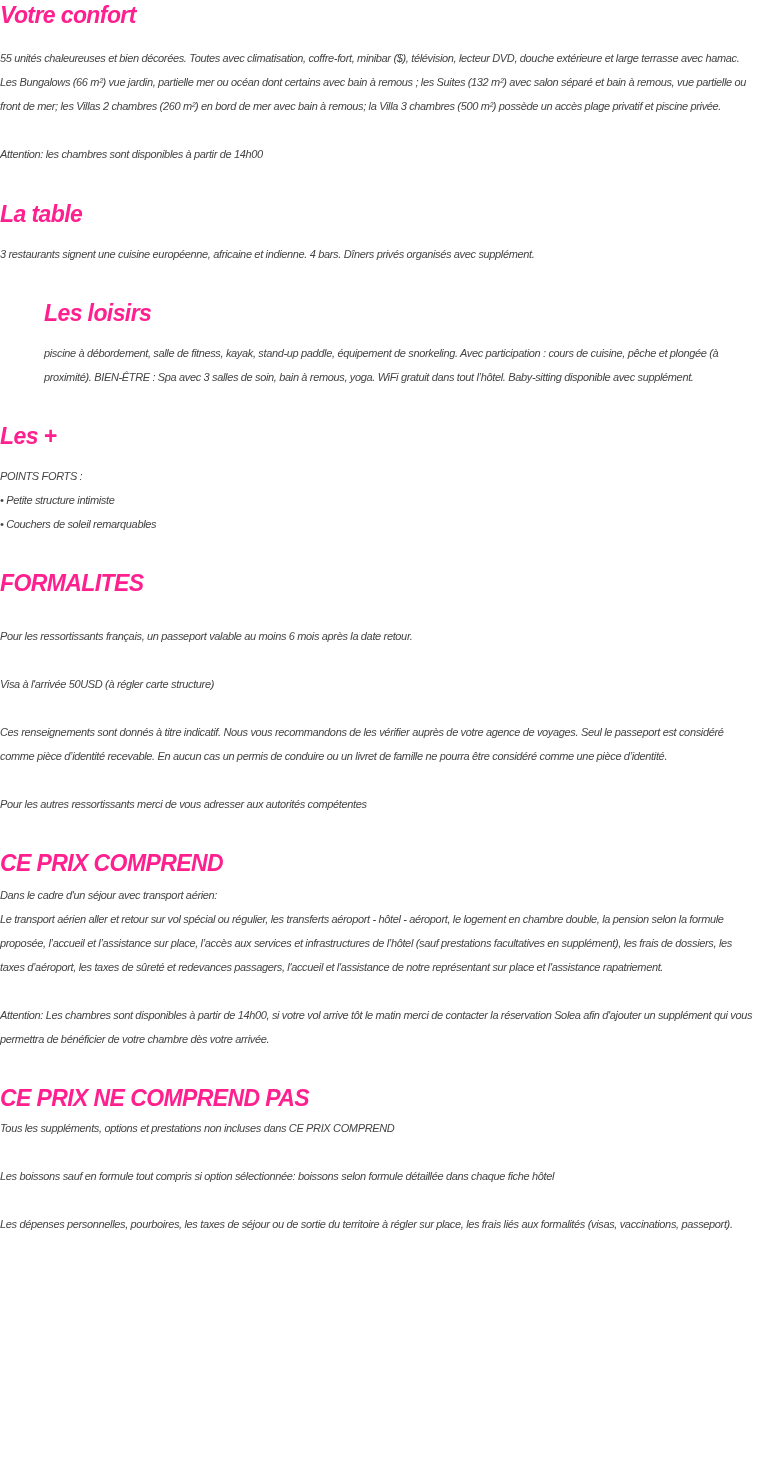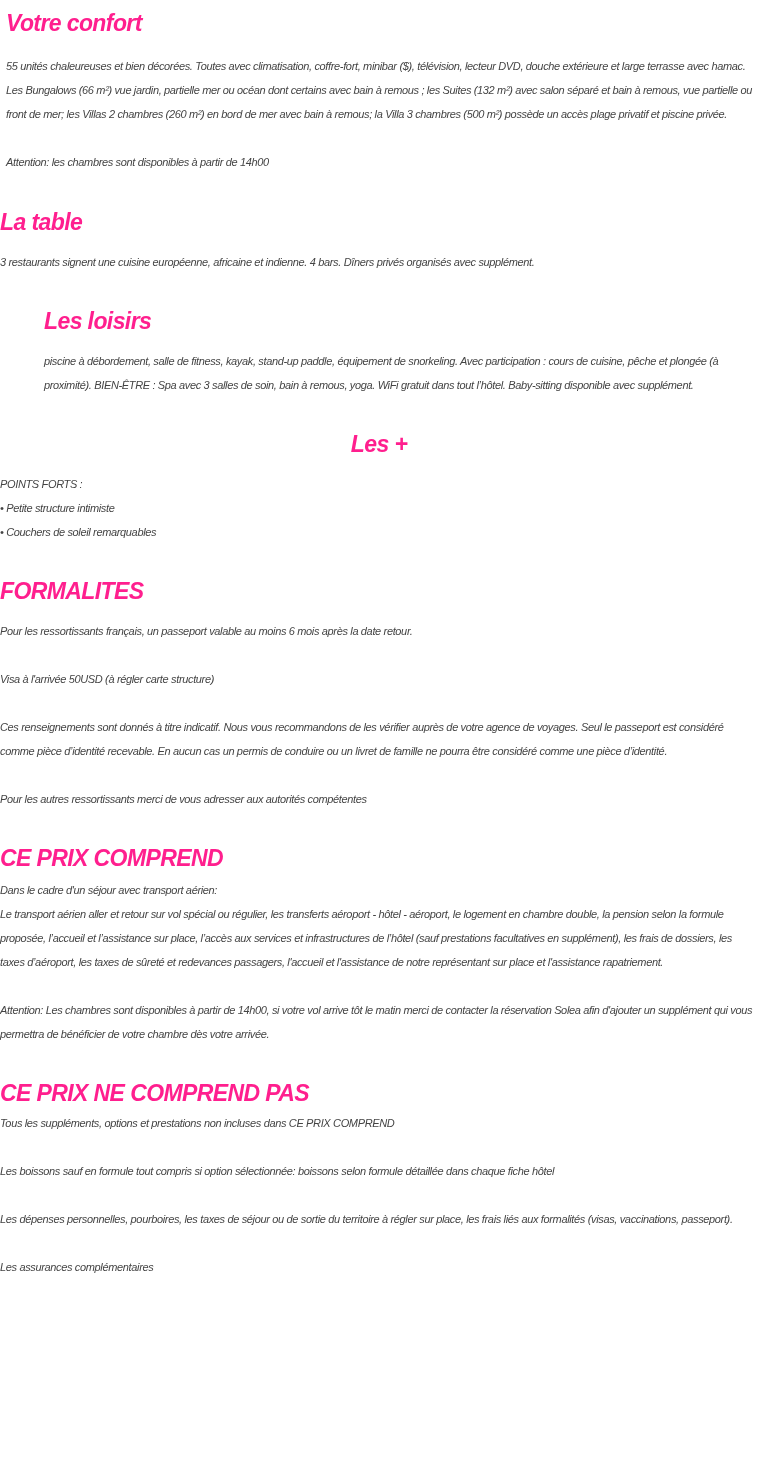--- a/index.html
+++ b/index.html
@@ -12,30 +12,30 @@
     font-size: 23px; letter-spacing: -0.6px;
     color: #ff1f8e; line-height: 30px;
   }
   p {
     margin: 0; padding: 0;
     font-size: 11px; line-height: 24px; letter-spacing: -0.35px;
     white-space: normal;
   }
   .gap { height: 24px; }
   .sec { }
-  #s1 { padding-top: 8px; margin-left: 6px; }
+  #s1 { padding-top: 0px; }
   #s1 h2 { margin-bottom: 16px; }
   #s2 { padding-top: 33px; }
   #s2 h2 { margin-bottom: 13px; }
   #s3 { padding-top: 32px; margin-left: 44px; }
   #s3 h2 { margin-bottom: 13px; }
   #s4 { padding-top: 32px; }
-  #s4 h2 { margin-bottom: 13px; text-align: center; }
+  #s4 h2 { margin-bottom: 13px; }
   #s5 { padding-top: 32px; }
-  #s5 h2 { margin-bottom: 13px; }
+  #s5 h2 { margin-bottom: 26px; }
   #s6 { padding-top: 32px; }
   #s6 h2 { margin-bottom: 5px; }
   #s7 { padding-top: 32px; }
   #s7 h2 { margin-bottom: 3px; }
 </style>
 </head>
 <body>
 
 <div class="page">
 
@@ -83,16 +83,15 @@
   </section>
 
   <section class="sec" id="s7">
     <h2>CE PRIX NE COMPREND PAS</h2>
     <p>Tous les suppléments, options et prestations non incluses dans CE PRIX COMPREND</p>
     <div class="gap"></div>
     <p>Les boissons sauf en formule tout compris si option sélectionnée: boissons selon formule détaillée dans chaque fiche hôtel</p>
     <div class="gap"></div>
     <p>Les dépenses personnelles, pourboires, les taxes de séjour ou de sortie du territoire à régler sur place, les frais liés aux formalités (visas, vaccinations, passeport).</p>
     <div class="gap"></div>
-    <p>Les assurances complémentaires</p>
   </section>
 
 </div>
 
 </body></html>

